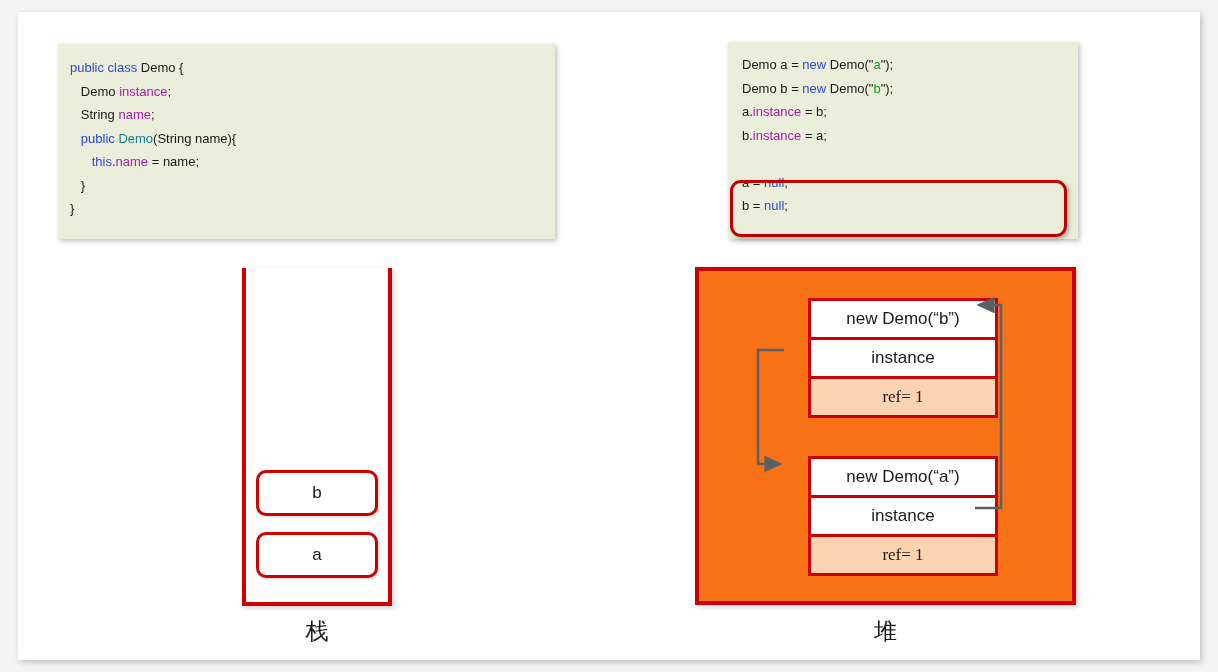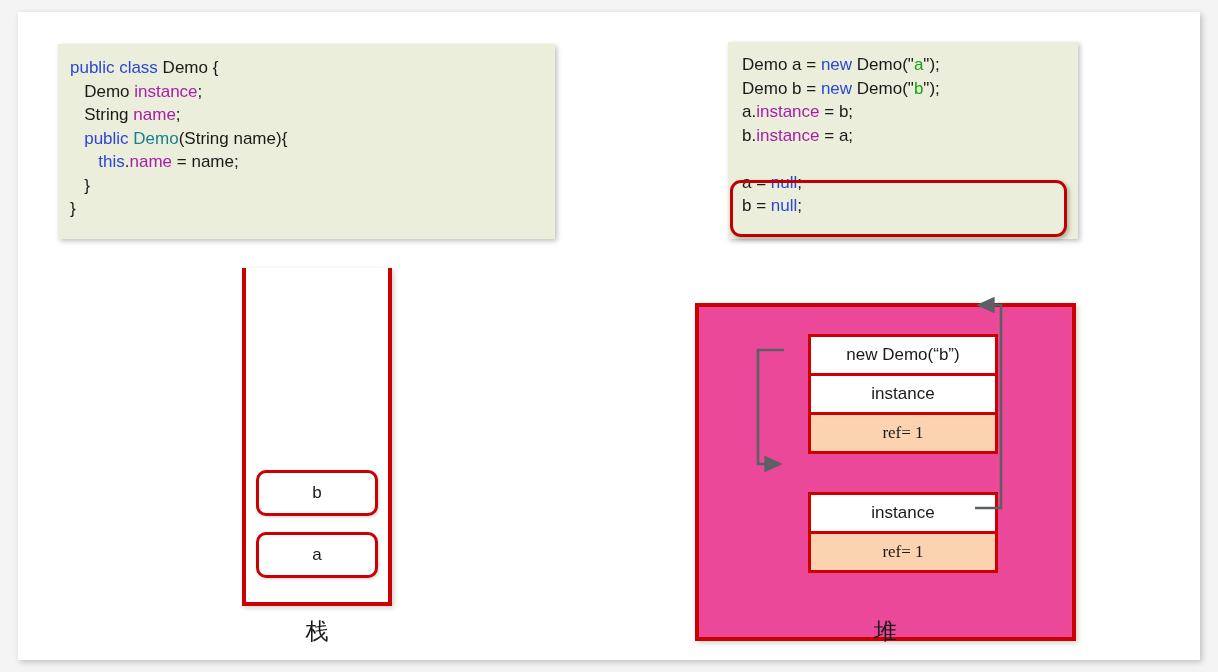--- a/index.html
+++ b/index.html
@@ -24,21 +24,21 @@
     background: #ffffff;
     box-shadow: 2px 2px 6px rgba(0,0,0,0.22);
   }
 
   
   .code-block {
     position: absolute;
     background: #ebeeda;
     box-shadow: 2px 2px 5px rgba(0,0,0,0.25);
     font-family: "Liberation Sans", sans-serif;
-    font-size: 17px;
+    font-size: 13px;
     line-height: 23.5px;
     color: #1a1a1a;
     white-space: pre;
     box-sizing: border-box;
   }
   #code-left {
     left: 40px;  top: 32px;
     width: 497px; height: 195px;
     padding: 12px 0 0 12px;
   }
@@ -95,24 +95,23 @@
   }
   #stack-frame-b { top: 202px; }
   #stack-frame-a { top: 264px; }
 
   
   #heap-container {
     position: absolute;
     left: 677px; top: 255px;
     width: 381px; height: 338px;
     border: 4px solid #cc0000;
-    background: #ec4899;
+    background: #f97316;
     box-sizing: border-box;
     box-shadow: 2px 2px 5px rgba(0,0,0,0.18);
-    margin-top: 36px;
   }
   .object-box {
     position: absolute;
     left: 109px;
     width: 190px;
     box-sizing: border-box;
   }
   #object-b { top: 27px; }
   #object-a { top: 185px; }
   .obj-cell {
@@ -179,20 +178,21 @@
     </div>
     <div class="caption" id="caption-stack">栈</div>
 
     <div id="heap-container">
       <div class="object-box" id="object-b">
         <div class="obj-cell">new Demo(“b”)</div>
         <div class="obj-cell">instance</div>
         <div class="obj-cell ref">ref= 1</div>
       </div>
       <div class="object-box" id="object-a">
+        <div class="obj-cell">new Demo(“a”)</div>
         <div class="obj-cell">instance</div>
         <div class="obj-cell ref">ref= 1</div>
       </div>
     </div>
     <div class="caption" id="caption-heap">堆</div>
 
     <svg id="arrow-layer">
       <defs>
         <marker id="head" markerWidth="7" markerHeight="7" refX="6" refY="3.2" orient="auto" markerUnits="strokeWidth">
           <path d="M0,0 L7,3.2 L0,6.4 z" fill="#5a6063"></path>

